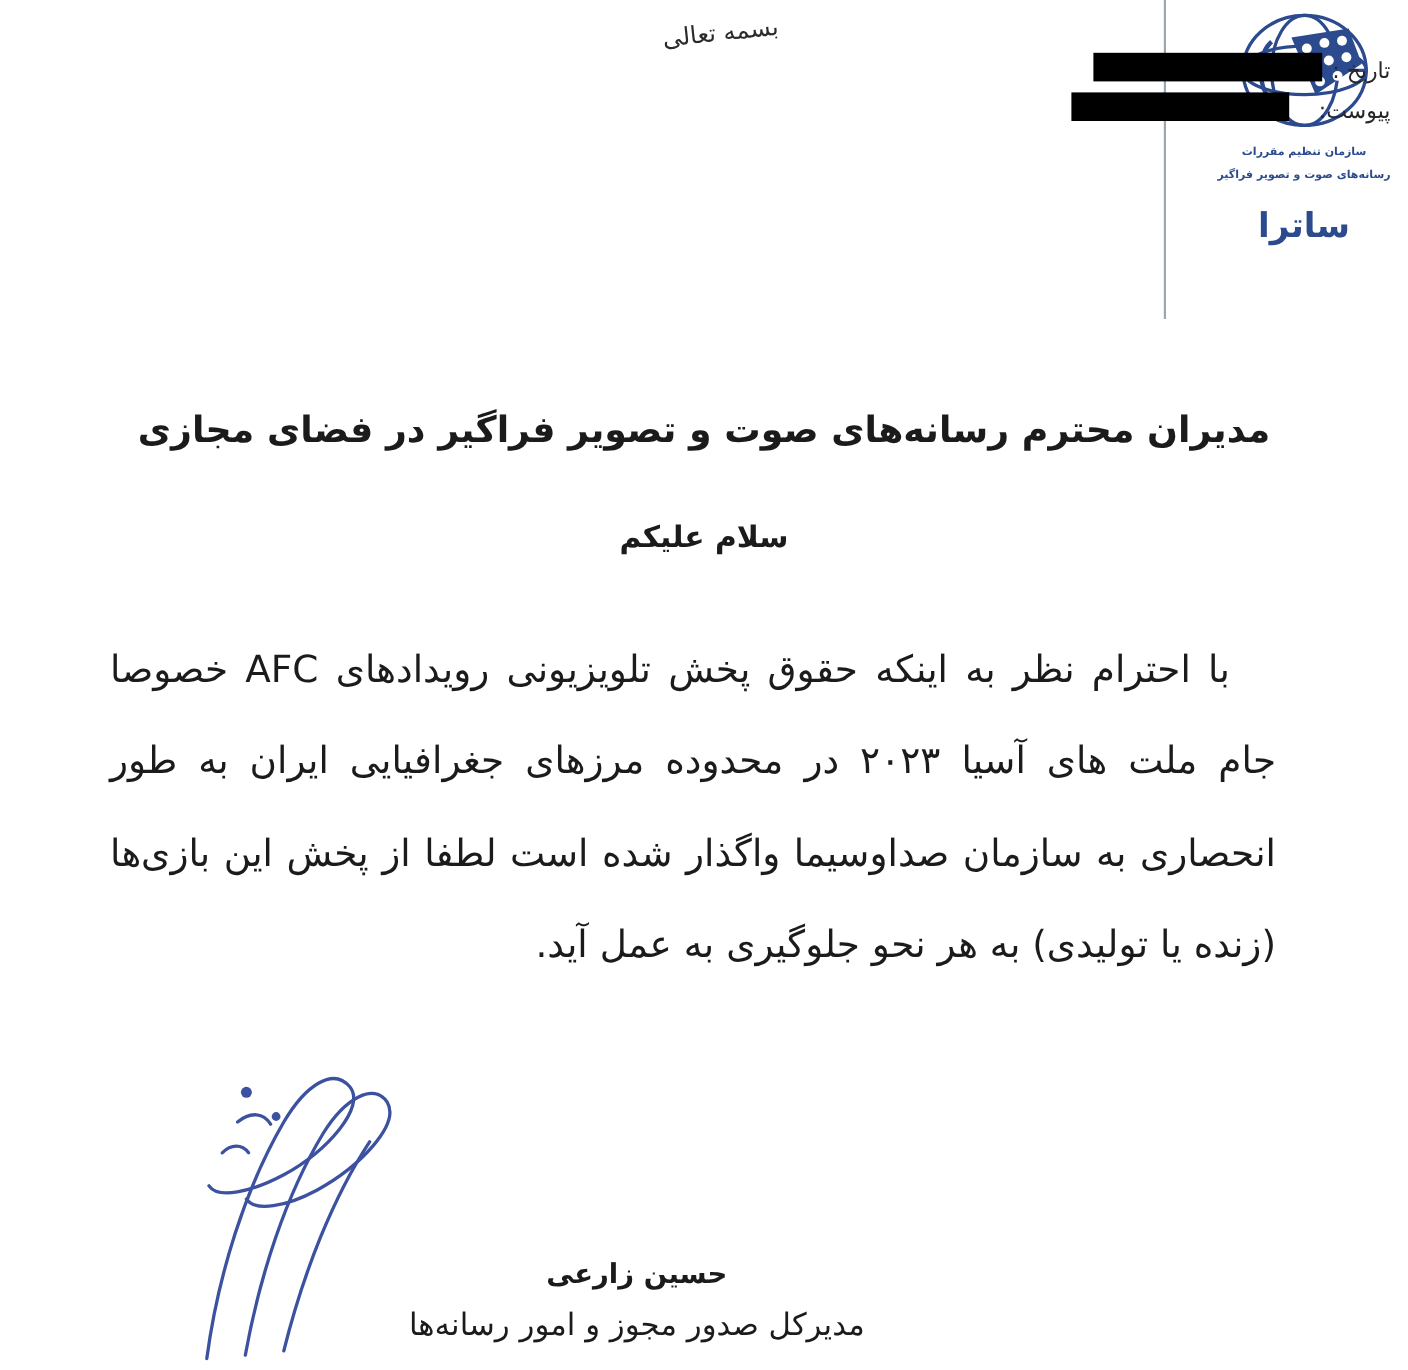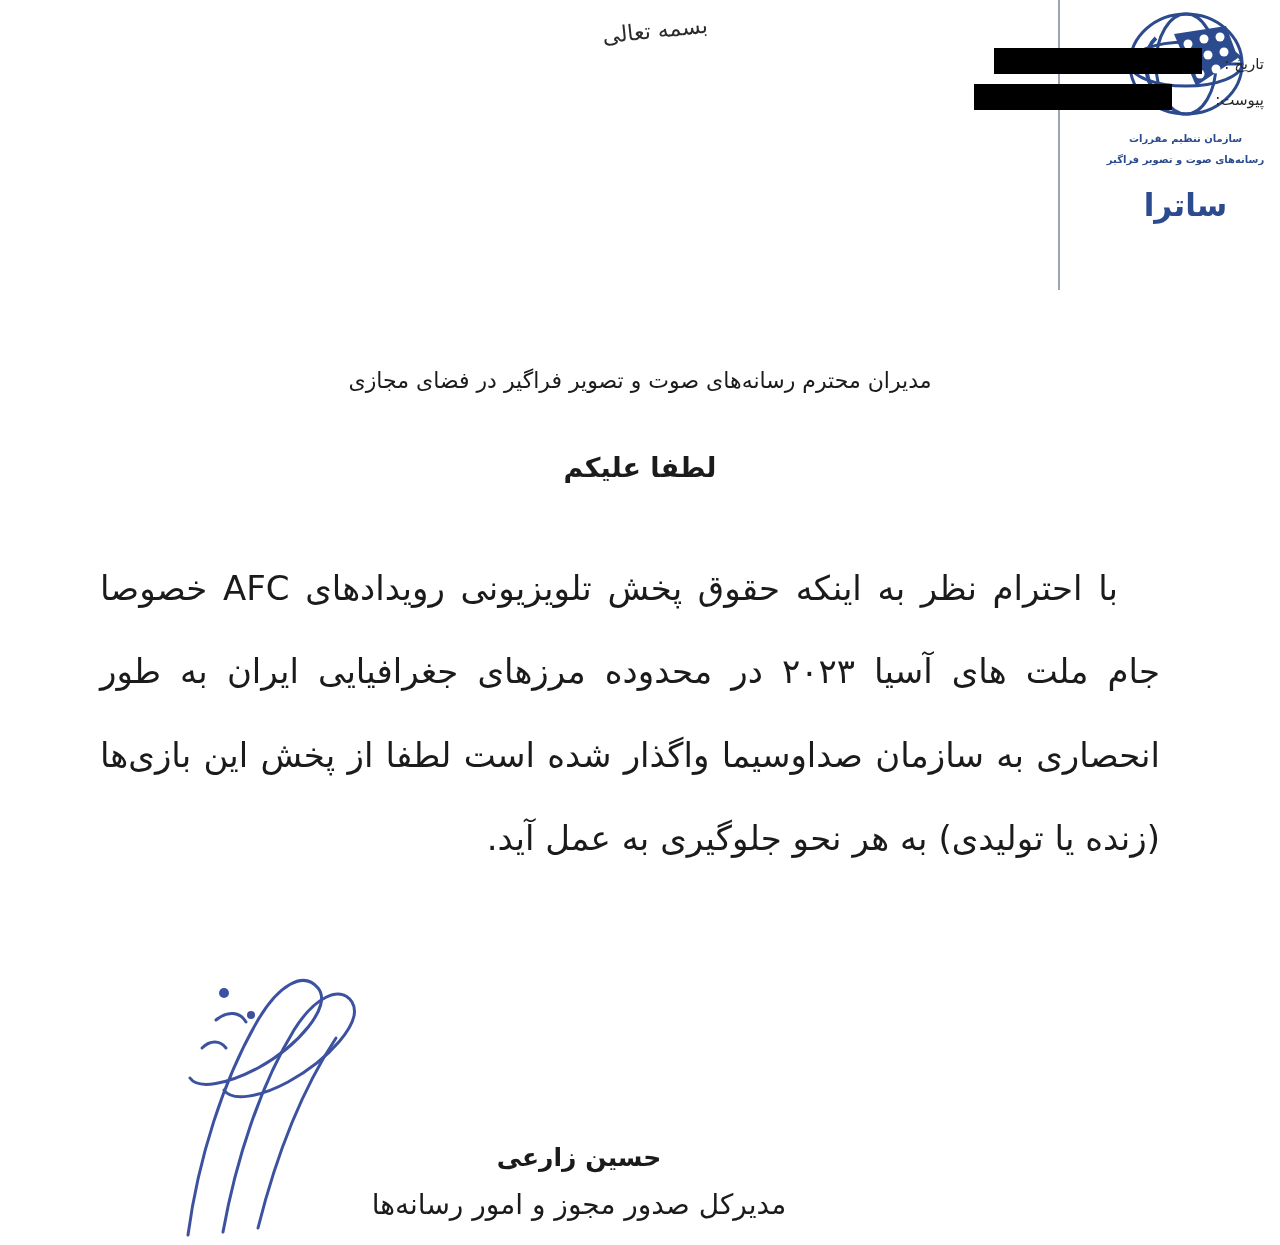--- a/index.html
+++ b/index.html
@@ -93,21 +93,21 @@
   }
   .meta-row {
     position: relative;
     height: 36px;
     display: flex;
     align-items: center;
   }
   .meta-label {
     position: absolute;
     right: 16px;
-    font-size: 15px;
+    font-size: 20px;
     color: #262626;
     white-space: nowrap;
   }
   .meta-redact {
     position: absolute;
     background: #000000;
     height: 26px;
   }
   .r1 { right: 78px;  top: 2px;  width: 208px; }
   .r2 { right: 96px;  top: 2px;  width: 208px; }
@@ -125,22 +125,22 @@
   
   .letter-body {
     position: absolute;
     top: 360px;
     right: 60px;
     left: 60px;
     direction: rtl;
   }
   .salutation-line {
     text-align: center;
-    font-size: 22px;
-    font-weight: normal;
+    font-size: 33px;
+    font-weight: bold;
     line-height: 1.9;
     margin-bottom: 40px;
   }
   .greeting-line {
     text-align: center;
     font-size: 27px;
     font-weight: bold;
     line-height: 1.9;
     margin-bottom: 54px;
   }
@@ -237,21 +237,21 @@
     <div class="meta-row">
       <span class="meta-label">پیوست:</span>
       <span class="meta-redact r3"></span>
     </div>
 
   </div>
 </div>
 
 <div class="letter-body">
   <div class="salutation-line">مدیران محترم رسانه‌های صوت و تصویر فراگیر در فضای مجازی</div>
-  <div class="greeting-line">لطفا علیکم</div>
+  <div class="greeting-line">سلام علیکم</div>
   <div class="paragraph">با احترام نظر به اینکه حقوق پخش تلویزیونی رویدادهای AFC خصوصا جام ملت های آسیا ۲۰۲۳ در محدوده مرزهای جغرافیایی ایران به طور انحصاری به سازمان صداوسیما واگذار شده است لطفا از پخش این بازی‌ها (زنده یا تولیدی) به هر نحو جلوگیری به عمل آید.</div>
 </div>
 
 <div class="signature-area">
   <div class="signature-scribble">
     <svg viewBox="0 0 300 280" width="300" height="280" aria-hidden="true">
       <g fill="none" stroke="#3c52a0" stroke-width="3" stroke-linecap="round">
         <path d="M60 275 C70 200 95 120 130 60 C150 26 175 10 190 28 C205 46 170 86 130 108 C100 124 70 130 62 118"></path>
         <path d="M95 272 C108 200 132 126 166 70 C186 38 212 24 224 42 C236 62 200 100 160 122 C132 137 104 142 96 130"></path>
         <path d="M130 268 C148 196 175 128 208 78"></path>

